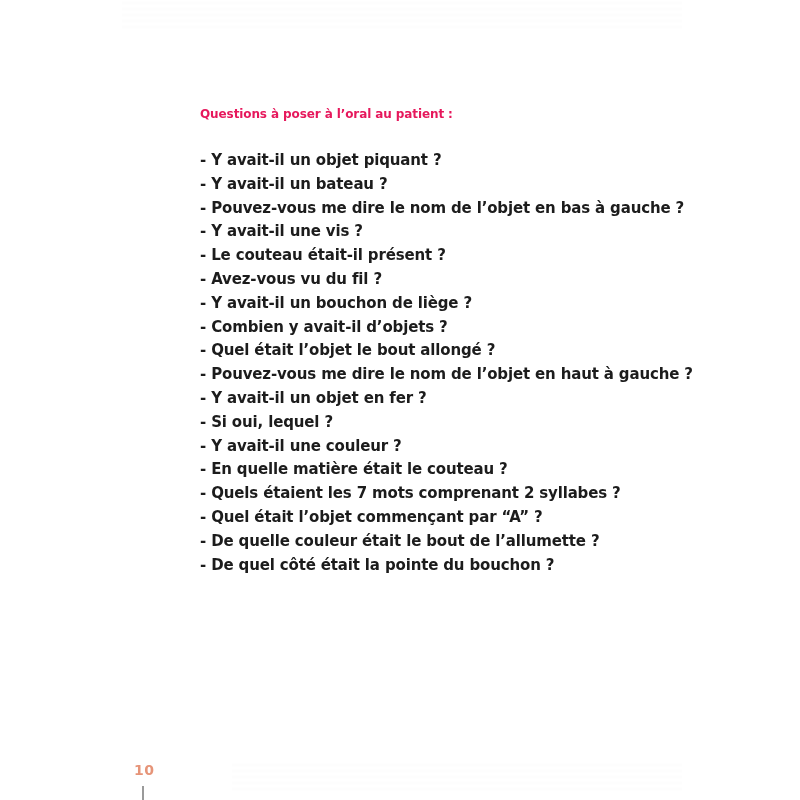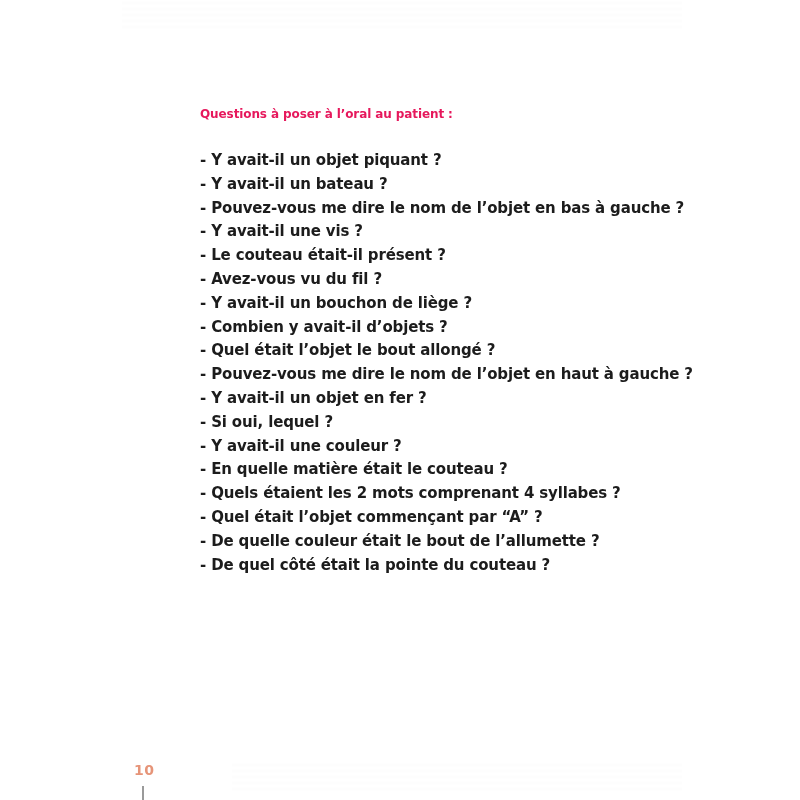--- a/index.html
+++ b/index.html
@@ -91,23 +91,23 @@
       <div class="question">- Le couteau était-il présent ?</div>
       <div class="question">- Avez-vous vu du fil ?</div>
       <div class="question">- Y avait-il un bouchon de liège ?</div>
       <div class="question">- Combien y avait-il d’objets ?</div>
       <div class="question">- Quel était l’objet le bout allongé ?</div>
       <div class="question">- Pouvez-vous me dire le nom de l’objet en haut à gauche ?</div>
       <div class="question">- Y avait-il un objet en fer ?</div>
       <div class="question">- Si oui, lequel ?</div>
       <div class="question">- Y avait-il une couleur ?</div>
       <div class="question">- En quelle matière était le couteau ?</div>
-      <div class="question">- Quels étaient les 2 mots comprenant 4 syllabes ?</div>
+      <div class="question">- Quels étaient les 7 mots comprenant 2 syllabes ?</div>
       <div class="question">- Quel était l’objet commençant par “A” ?</div>
       <div class="question">- De quelle couleur était le bout de l’allumette ?</div>
-      <div class="question">- De quel côté était la pointe du couteau ?</div>
+      <div class="question">- De quel côté était la pointe du bouchon ?</div>
     </div>
 
   <div class="page-number">10</div>
 
   <div class="footer-rule"></div>
 
 </div>
 
 </body></html>

